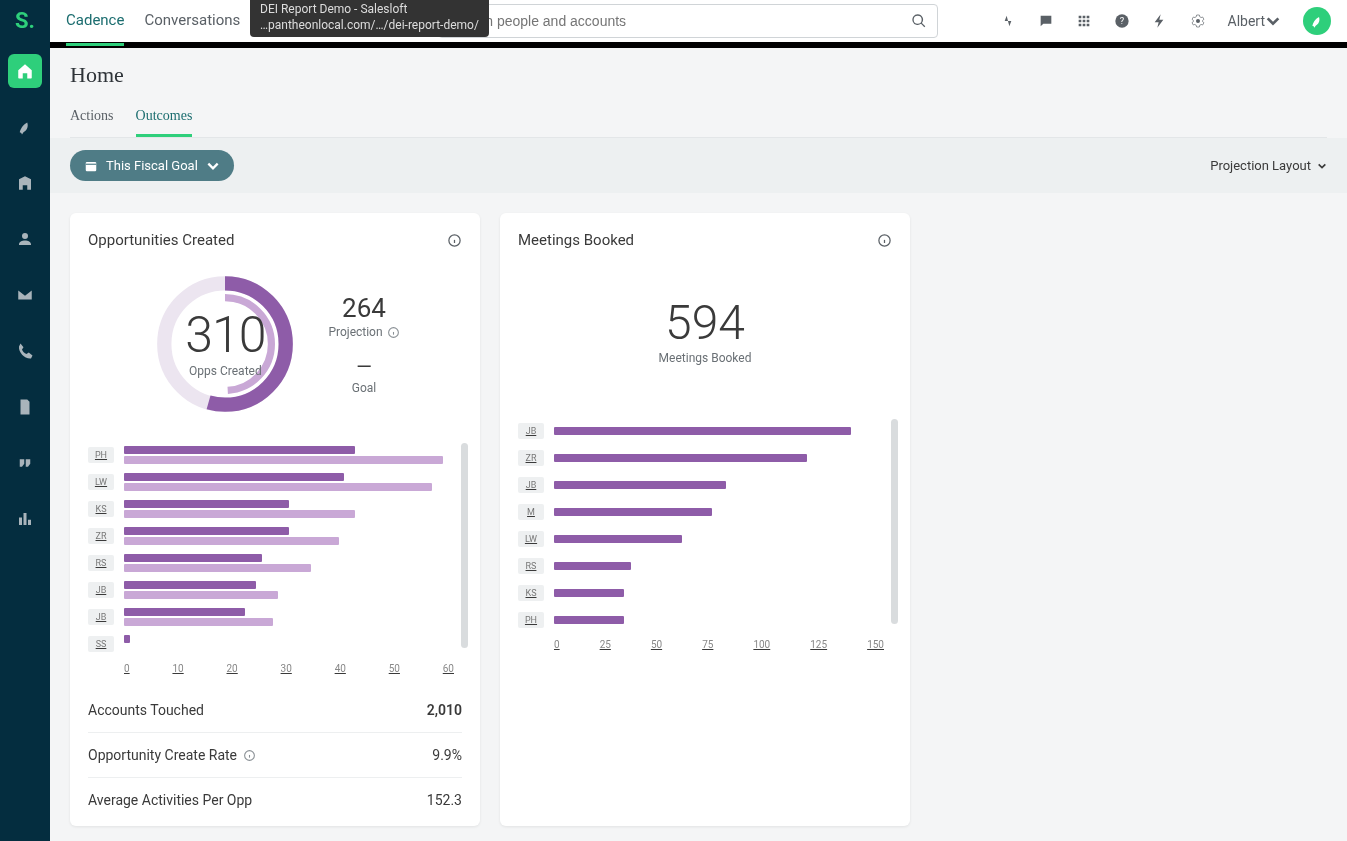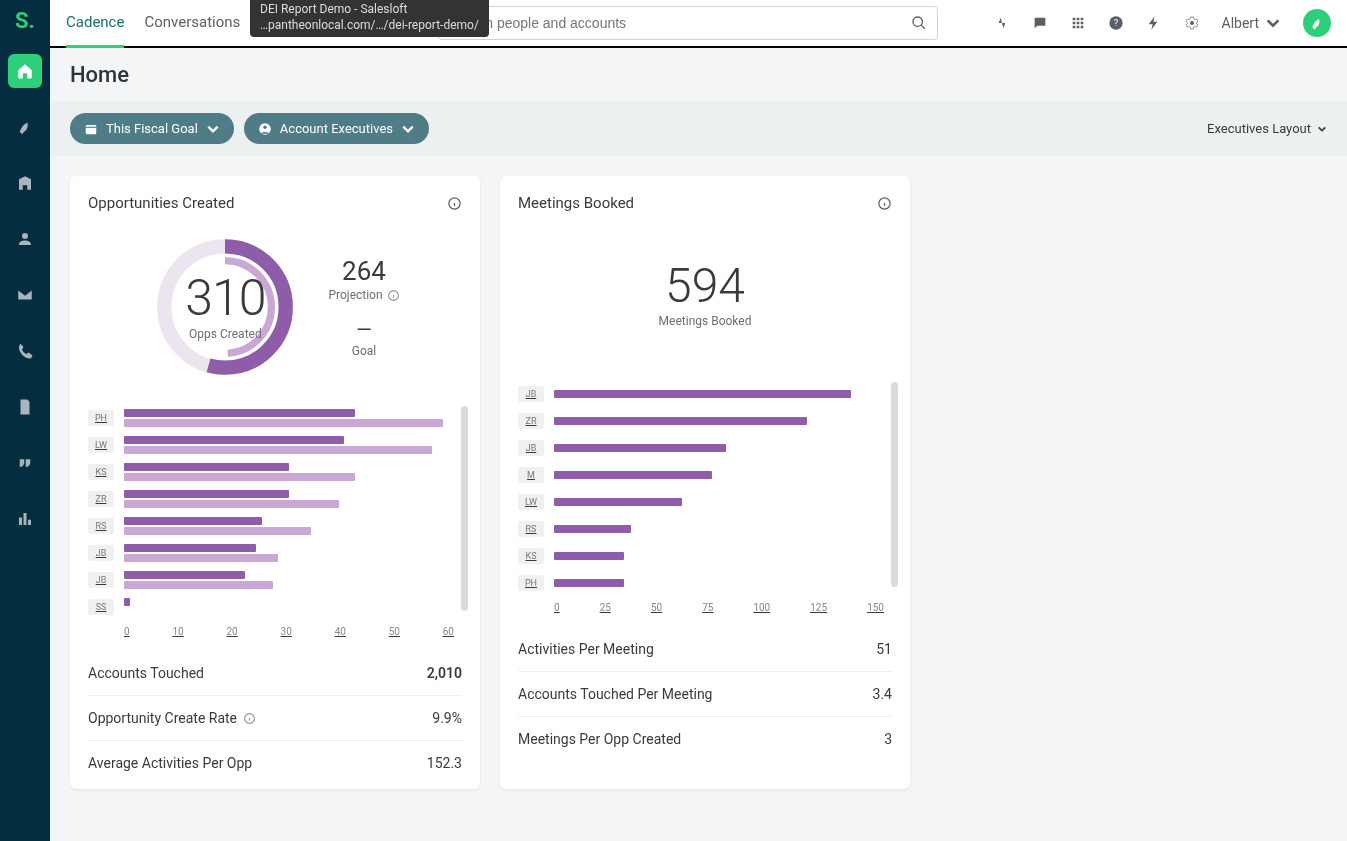--- a/index.html
+++ b/index.html
@@ -46,21 +46,21 @@
   .rail-icon path, .rail-icon rect, .rail-icon circle { fill: currentColor; }
   .rail-item { color: #a9b4bb; }
   .rail-item.active { color: #fff; }
 
   
   .top-bar {
     position: absolute;
     left: 50px; right: 0; top: 0;
     height: 48px;
     background: #fff;
-    border-bottom: 2px solid #000000;
+    border-bottom: 6px solid #000000;
     display: flex;
     align-items: center;
     padding: 0 16px;
   }
   .top-tabs { display: flex; gap: 20px; font-size: 15px; color: #5a6066; }
   .top-tab { padding: 14px 0; cursor: pointer; }
   .top-tab.active { color: #1b6d6f; border-bottom: 3px solid #2ecf7b; }
   .search-wrap {
     margin-left: 140px;
     width: 500px;
@@ -81,21 +81,21 @@
     background: transparent;
   }
   .top-right {
     margin-left: auto;
     display: flex;
     align-items: center;
     gap: 22px;
     color: #5a6066;
   }
   .top-right svg { width: 16px; height: 16px; cursor: pointer; }
-  .user-pill { display: flex; align-items: center; gap: 6px; font-size: 14px; cursor: pointer; }
+  .user-pill { display: flex; align-items: center; font-size: 14px; cursor: pointer; }
   .avatar-circle {
     width: 28px; height: 28px;
     border-radius: 50%;
     background: #2ecf7b;
     display: flex;
     align-items: center;
     justify-content: center;
   }
 
   
@@ -110,21 +110,21 @@
     line-height: 1.3;
     z-index: 50;
   }
 
   
   .page {
     position: absolute;
     left: 50px; right: 0; top: 48px; bottom: 0;
     overflow-y: auto;
   }
-  .page-inner { padding: 14px 20px 0 20px; }
+  .page-inner { padding: 14px 20px 0 20px; font-family: Liberation Serif, serif; }
   .page-title { font-size: 22px; font-weight: 500; color: #2e3338; margin-bottom: 14px; }
   .sub-tabs { display: flex; gap: 22px; font-size: 14px; color: #5a6066; border-bottom: 1px solid #e3e6e8; }
   .sub-tab { padding: 6px 0 10px 0; cursor: pointer; }
   .sub-tab.active { color: #1b6d6f; border-bottom: 3px solid #2ecf7b; font-weight: 500; }
 
   
   .filter-bar {
     display: flex;
     align-items: center;
     gap: 10px;
@@ -389,47 +389,40 @@
 </div>
 
 <div class="url-tooltip">
   <div>DEI Report Demo - Salesloft</div>
   <div>…pantheonlocal.com/…/dei-report-demo/</div>
 </div>
 
 <div class="page">
   <div class="page-inner">
     <div class="page-title">Home</div>
+    <div class="sub-tabs">
+      <div class="sub-tab">Actions</div>
+      <div class="sub-tab active">Outcomes</div>
+    </div>
   </div>
 
   <div class="filter-bar">
     <div class="filter-pill">
       <svg viewBox="0 0 24 24" fill="currentColor">
           <rect x="3" y="5" width="18" height="16" rx="2"></rect>
           <path d="M3 9h18" stroke="#4f7c86" stroke-width="2"></path>
         </svg>
       <span>This Fiscal Goal</span>
       <svg class="chev" viewBox="0 0 12 12">
           <path d="M2 4l4 4 4-4"></path>
         </svg>
     </div>
-    <div class="filter-pill">
-      <svg viewBox="0 0 24 24" fill="currentColor">
-          <circle cx="12" cy="12" r="10"></circle>
-          <circle cx="12" cy="9" r="3" fill="#4f7c86"></circle>
-          <path d="M5 20c2-4 12-4 14 0" fill="#4f7c86"></path>
-        </svg>
-      <span>Account Executives</span>
-      <svg class="chev" viewBox="0 0 12 12">
-          <path d="M2 4l4 4 4-4"></path>
-        </svg>
-    </div>
     <div class="filter-spacer"></div>
     <div class="customize-link">
-      <span>Executives Layout</span>
+      <span>Projection Layout</span>
       <svg class="chev" viewBox="0 0 12 12">
           <path d="M2 4l4 4 4-4"></path>
         </svg>
     </div>
   </div>
 
   <div class="cards">
 
     <div class="card">
       <div class="card-header">
@@ -625,36 +618,16 @@
           <div class="axis-row">
             <span>0</span>
             <span>25</span>
             <span>50</span>
             <span>75</span>
             <span>100</span>
             <span>125</span>
             <span>150</span>
           </div>
         </div>
-      <div class="stat-rows" id="meet-stats">
-          <div class="stat-row">
-      <div class="stat-label">
-              <span>Activities Per Meeting</span>
-            </div>
-      <div class="stat-value">51</div>
-          </div>
-          <div class="stat-row">
-      <div class="stat-label">
-              <span>Accounts Touched Per Meeting</span>
-            </div>
-      <div class="stat-value">3.4</div>
-          </div>
-          <div class="stat-row">
-      <div class="stat-label">
-              <span>Meetings Per Opp Created</span>
-            </div>
-      <div class="stat-value">3</div>
-          </div>
-        </div>
     </div>
 
   </div>
 </div>
 
 </body></html>

